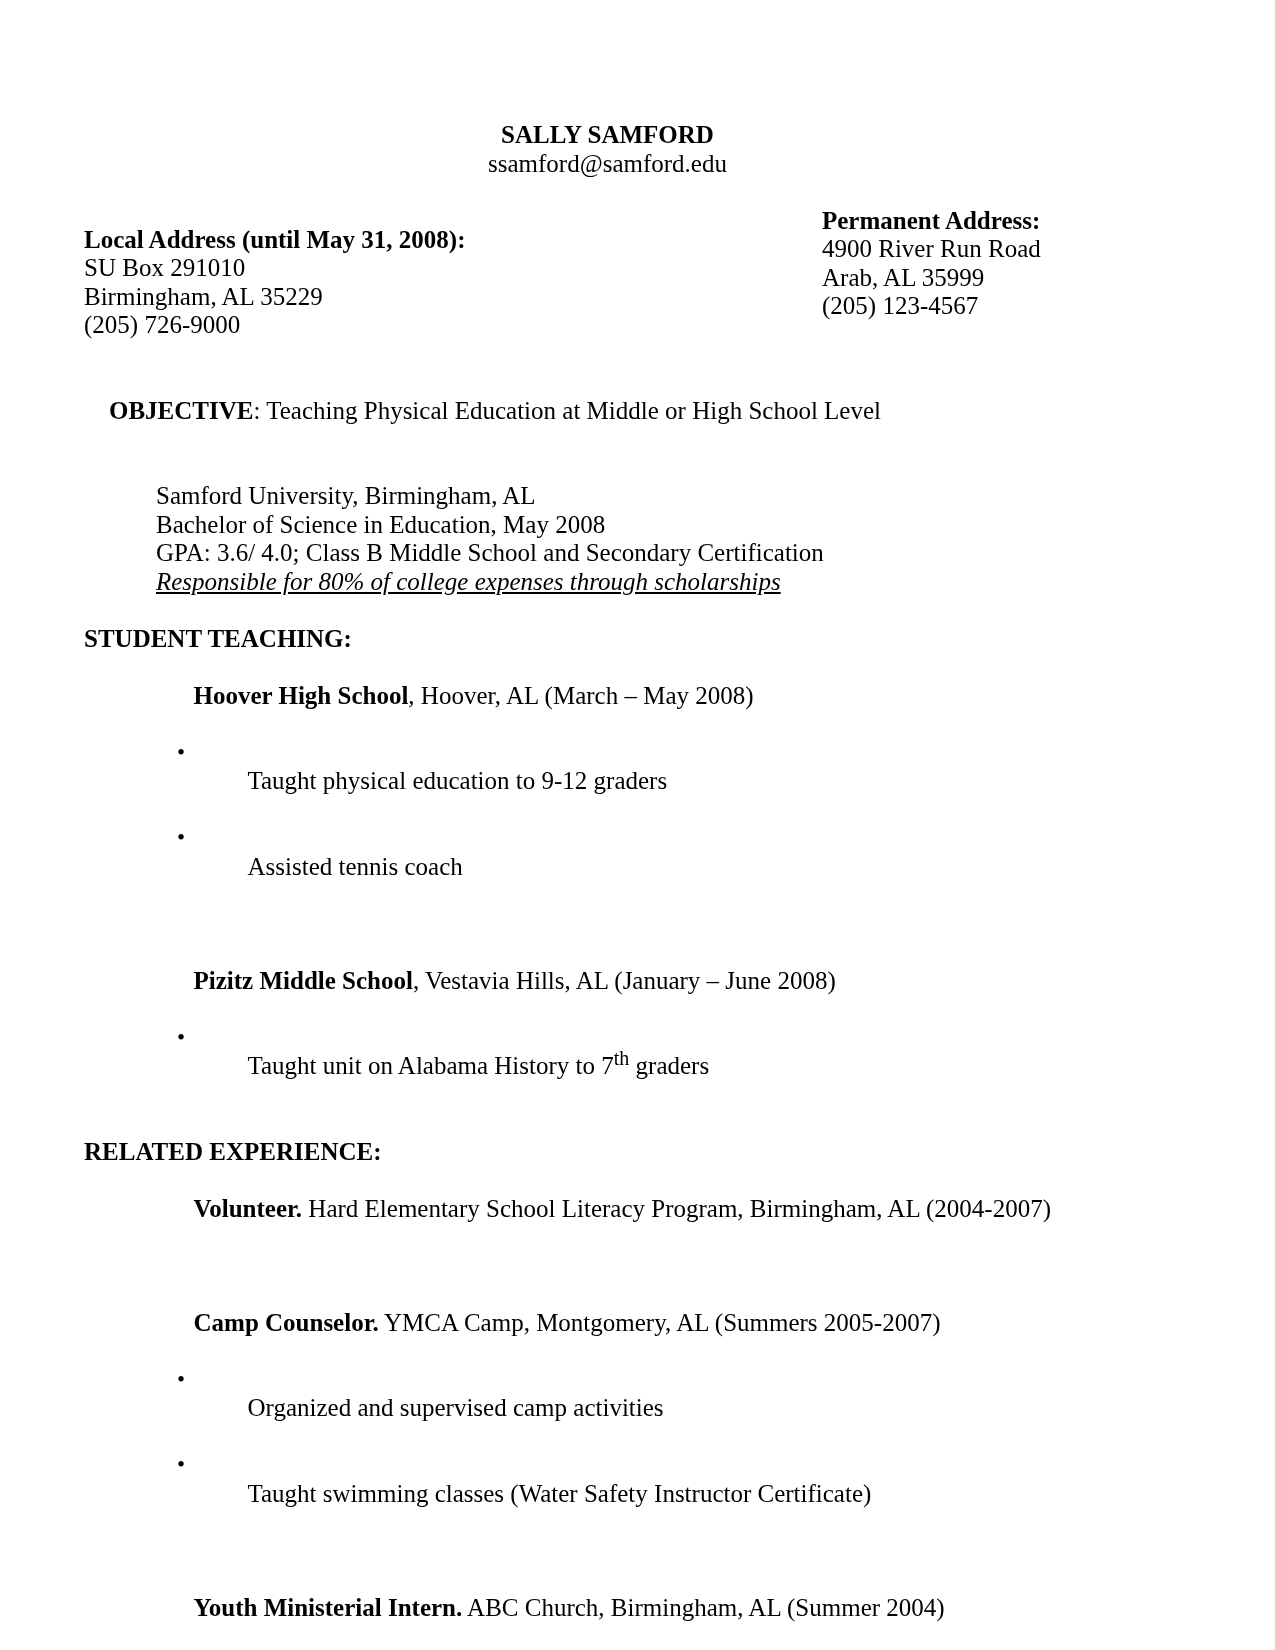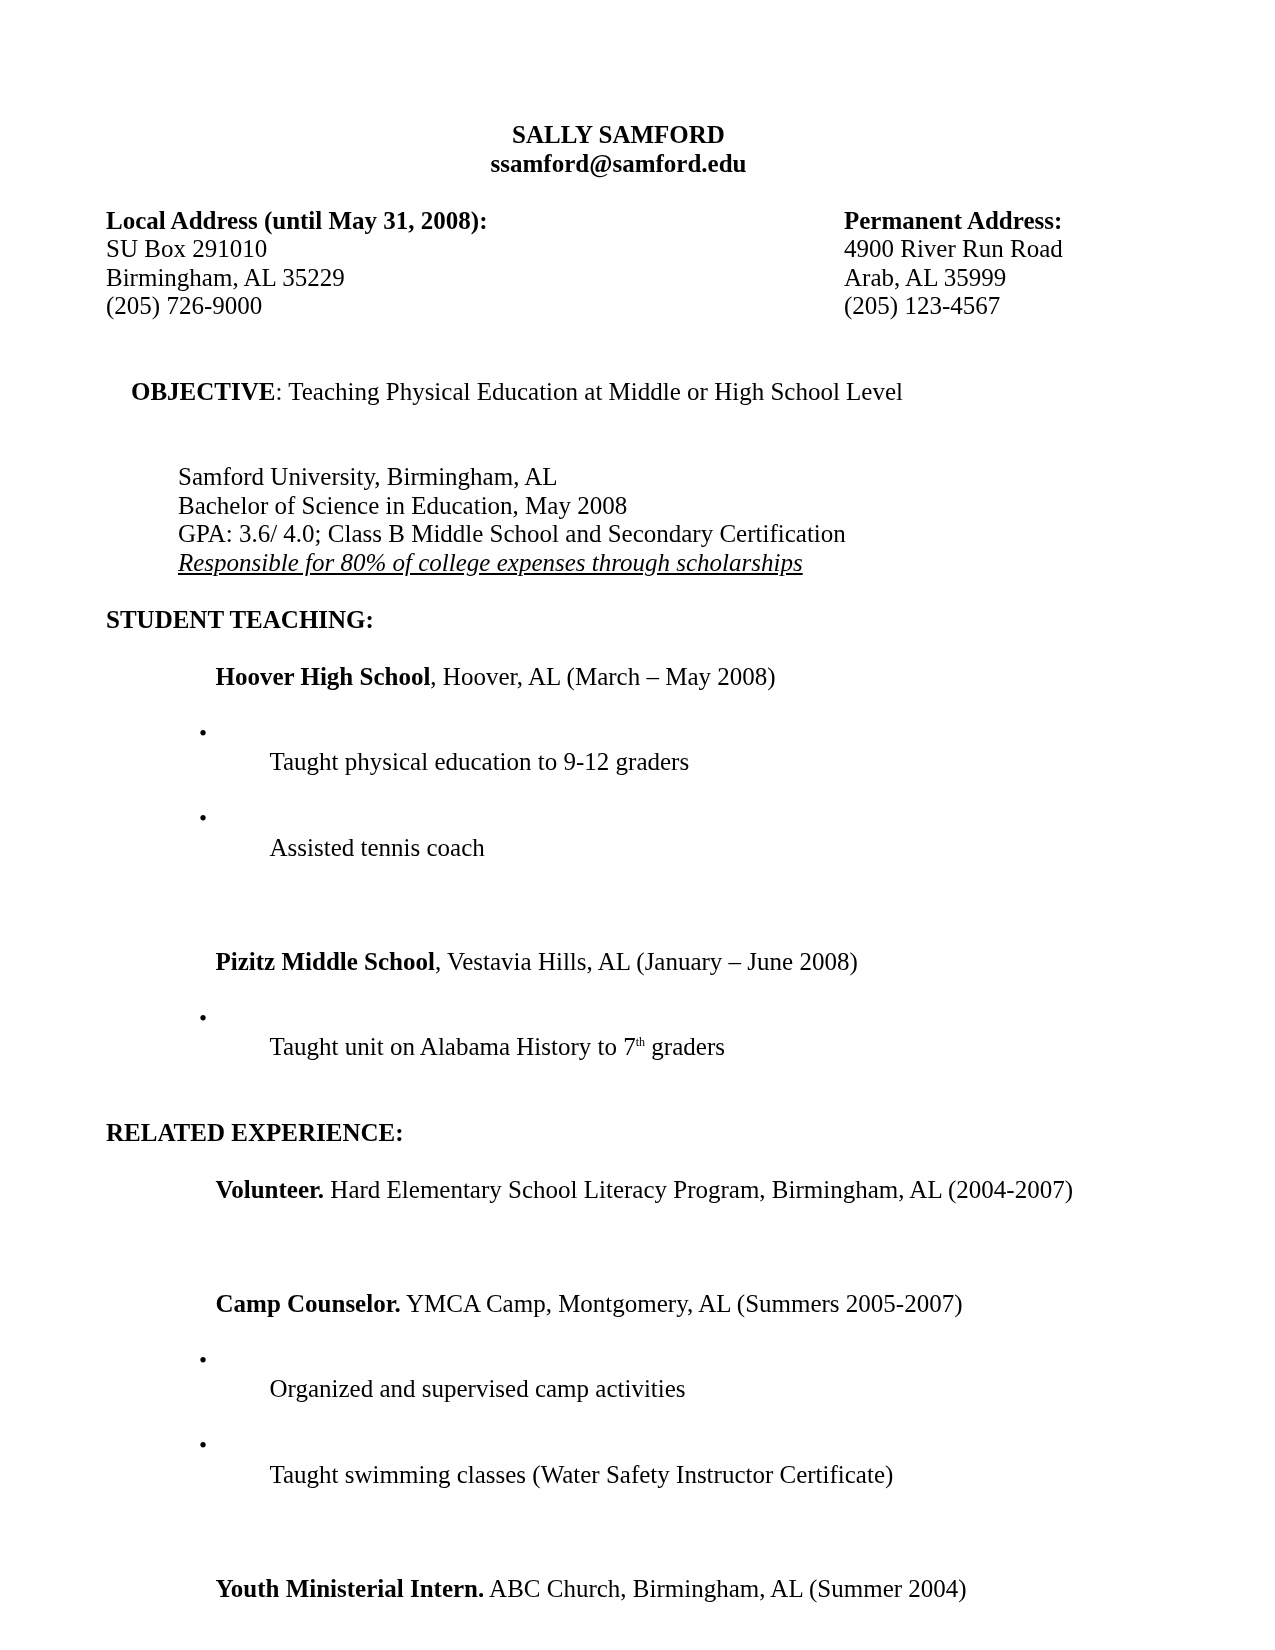--- a/index.html
+++ b/index.html
@@ -7,44 +7,44 @@
     position: relative;
     width: 1275px;
     height: 1650px;
     margin: 0 auto;
     background: #ffffff;
     color: #000000;
     font-family: "Liberation Serif", "DejaVu Serif", serif;
     font-size: 25px;
     line-height: 28.5px;
     box-sizing: border-box;
-    padding: 121px 144px 0 106px;
+    padding: 121px 144px 0 84px;
     overflow: hidden;
   }
-  .center { text-align: center; font-weight: bold; }
+  .center { text-align: center; }
   .bold { font-weight: bold; }
   .italic { font-style: italic; text-decoration: underline; }
   .line { white-space: pre; }
   .indent { padding-left: 72px; }
   .block { margin-top: 28.5px; }
   .addresses { display: flex; }
-  .addr-local { width: 738px; }
+  .addr-local { width: 738px; margin-top: 19px; }
   .addr-perm { flex: 1; }
   .bullet-line {
     position: relative;
     padding-left: 126px;
     white-space: pre;
   }
   .bullet {
     position: absolute;
     left: 93px;
     top: 0;
     font-size: 23px;
   }
-  sup { font-size: 12px; line-height: 0; vertical-align: super; }
+  sup { font-size: 20px; line-height: 0; vertical-align: super; }
 </style>
 </head>
 <body>
 
 <div class="page">
 
   <div>
     <div class="line center bold">SALLY SAMFORD</div>
     <div class="line center">ssamford@samford.edu</div>
   </div>

